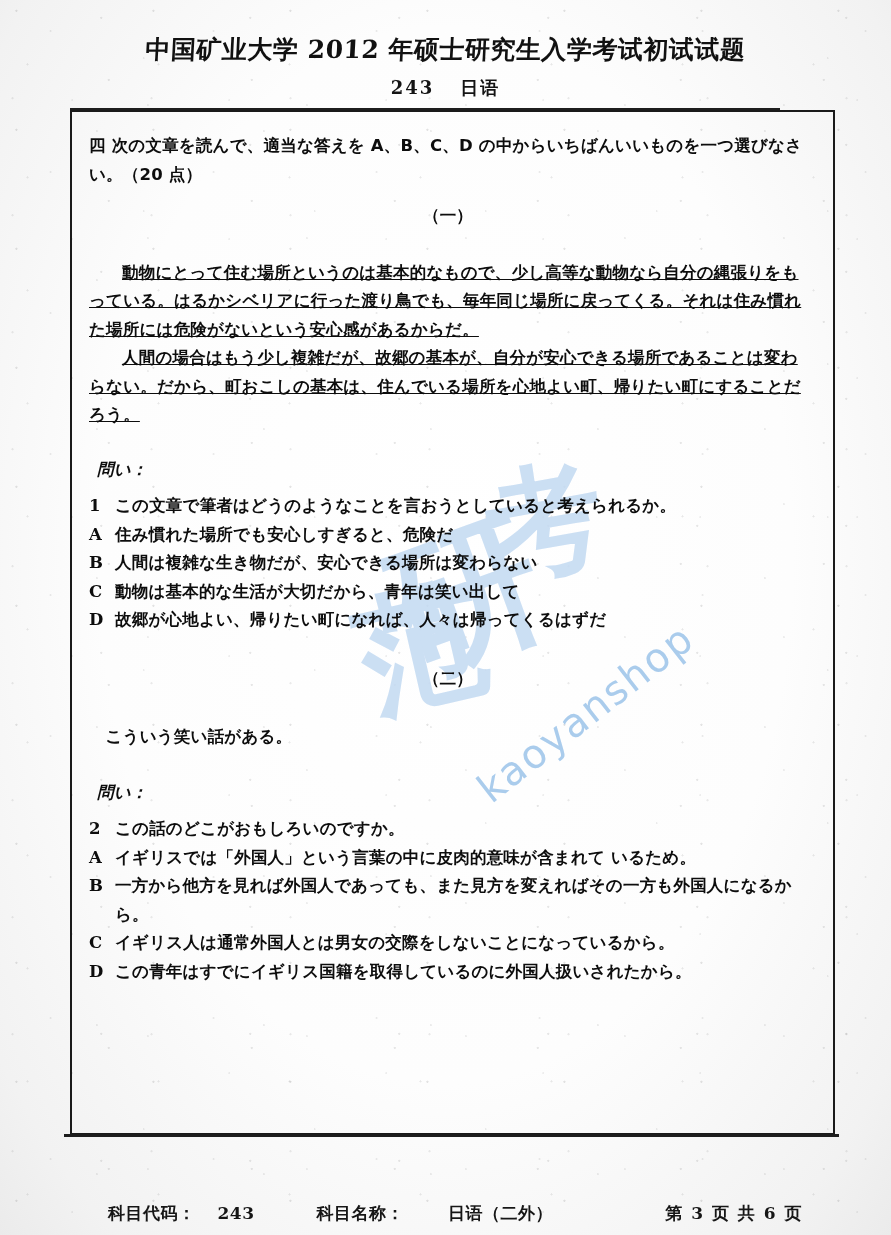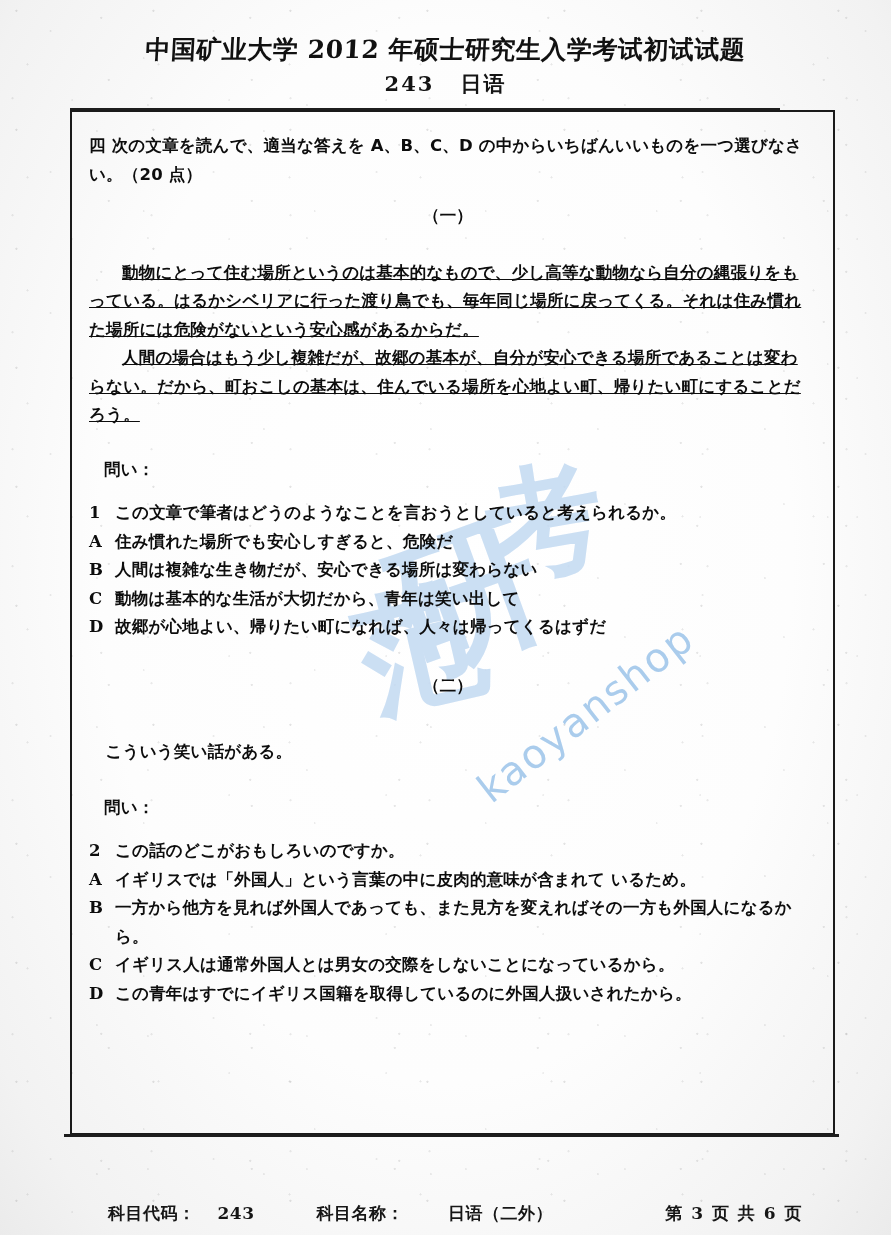--- a/index.html
+++ b/index.html
@@ -57,23 +57,23 @@
     font-size: 25px;
     letter-spacing: 0.5px;
     color: #111111;
     line-height: 1.25;
     white-space: nowrap;
     transform: skewX(-3deg);
   }
   .doc-subtitle {
     font-family: "DejaVu Serif", serif;
     font-weight: bold;
-    font-size: 21px;
+    font-size: 18px;
     color: #141414;
-    margin-top: 5px;
+    margin-top: 11px;
     letter-spacing: 2px;
   }
   .doc-subtitle .code { margin-right: 26px; }
 
   
   .frame {
     position: absolute;
     left: 70px;
     top: 110px;
     width: 765px;
@@ -111,35 +111,35 @@
   .passage {
     margin-top: 28px;
   }
   .passage p {
     margin: 0;
     text-indent: 2em;
     text-decoration: underline;
   }
 
   .qblock { margin-top: 26px; }
-  .qlabel { margin: 15px; }
+  .qlabel { margin: 8px; font-style: italic; }
   .choice {
     margin: 0;
     display: flex;
     align-items: flex-start;
   }
   .choice .letter {
     flex: 0 0 auto;
     width: 26px;
     font-family: "DejaVu Serif", serif;
     font-weight: bold;
   }
   .choice .ctext { flex: 1 1 auto; }
 
-  .passage2 { margin-top: 38px; }
+  .passage2 { margin-top: 30px; }
   .passage2 p { margin: 0; }
   .p2-line1 { text-indent: 1em; }
   .p2-body  { text-indent: 2em; }
 
   .qblock2 { margin-top: 27px; }
 
   
   .watermark {
     position: absolute;
     pointer-events: none;

